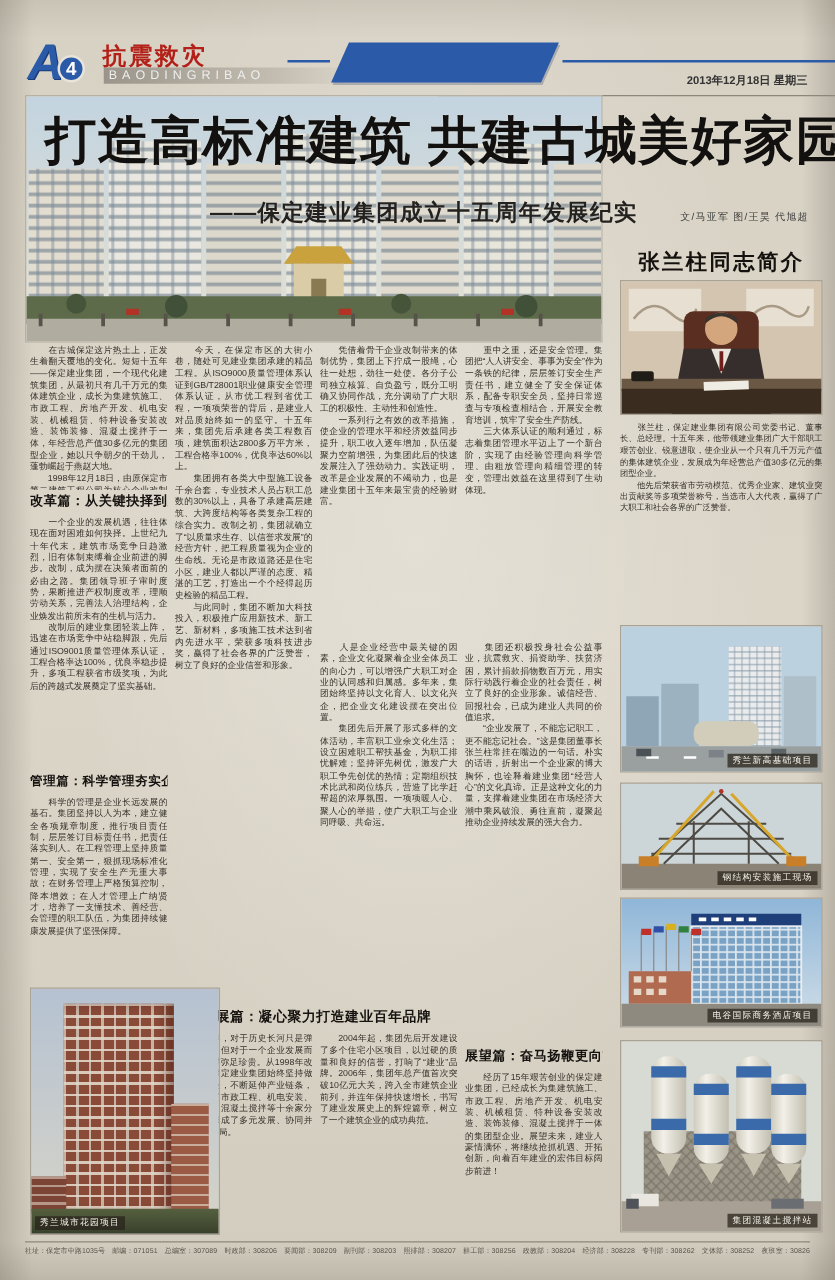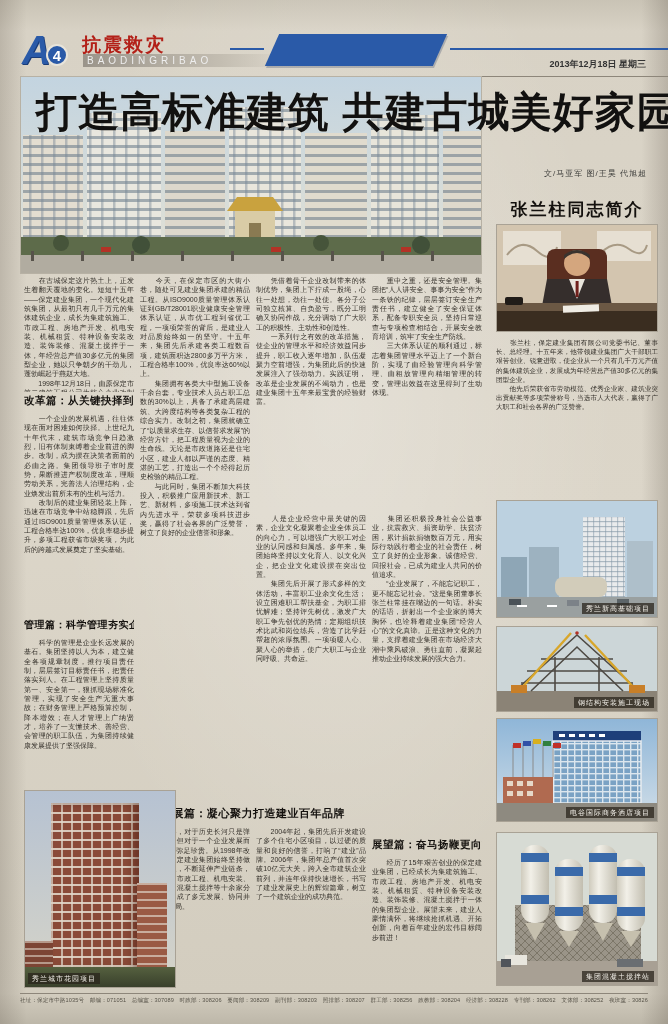--- a/index.html
+++ b/index.html
@@ -176,20 +176,21 @@
             <rect x="410" y="174" width="3" height="10"></rect>
           </g>
         <g fill="#b33226">
             <rect x="80" y="170" width="10" height="5"></rect>
             <rect x="250" y="170" width="10" height="5"></rect>
             <rect x="380" y="170" width="10" height="5"></rect>
           </g>
       </svg>
     </div>
     <h1 class="headline">打造高标准建筑 共建古城美好家园</h1>
+    <div class="subhead">——保定建业集团成立十五周年发展纪实</div>
     <div class="byline">文/马亚军  图/王昊  代旭超</div>
   </div>
 
   <div class="profile-title">张兰柱同志简介</div>
   <div class="portrait">
     <svg width="162" height="108" viewBox="0 0 162 108">
       <rect width="162" height="108" fill="#d3c5af"></rect>
       <rect x="6" y="6" width="58" height="34" fill="#e6dfd2"></rect>
         <path d="M10 30 Q24 12 40 26 T60 22" stroke="#a89a84" fill="none" stroke-width="2"></path>
       <rect x="100" y="6" width="54" height="30" fill="#e6dfd2"></rect>

